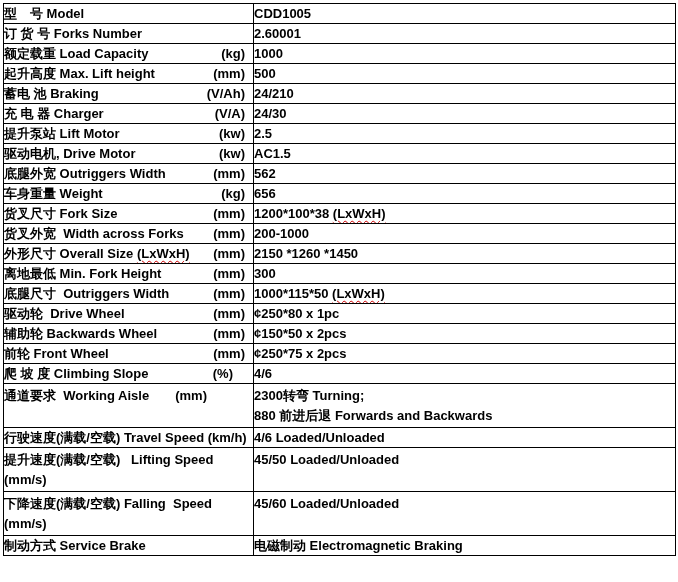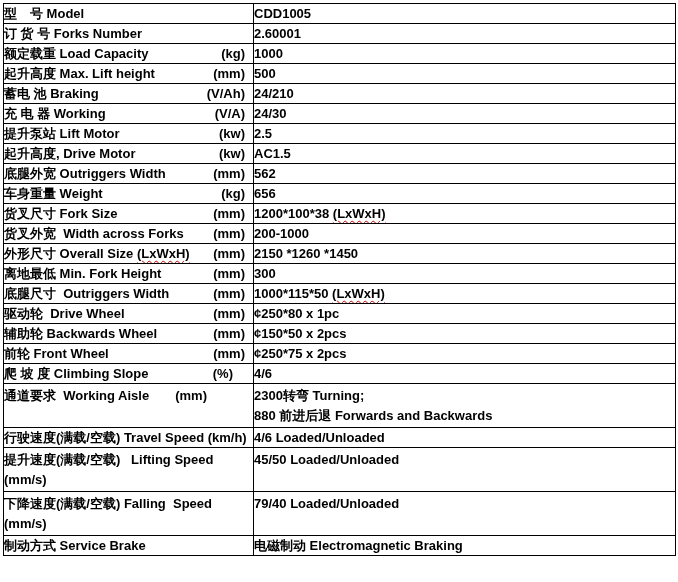--- a/index.html
+++ b/index.html
@@ -140,21 +140,21 @@
     <td class="value-cell">
       <div class="line1">
         <span class="val-group"><span>24/210</span><span class="misspell"></span></span>
       </div>
 
     </td>
   </tr>
         <tr class="row r6">
     <td class="label-cell">
       <div class="line1">
-        <span class="lbl-group"><span>充 电 器 Working</span><span class="misspell"></span></span>
+        <span class="lbl-group"><span>充 电 器 Charger</span><span class="misspell"></span></span>
         <span class="unit">(V/A)</span>
       </div>
 
     </td>
     <td class="value-cell">
       <div class="line1">
         <span class="val-group"><span>24/30</span><span class="misspell"></span></span>
       </div>
 
     </td>
@@ -170,21 +170,21 @@
     <td class="value-cell">
       <div class="line1">
         <span class="val-group"><span>2.5</span><span class="misspell"></span></span>
       </div>
 
     </td>
   </tr>
         <tr class="row r8">
     <td class="label-cell">
       <div class="line1">
-        <span class="lbl-group"><span>起升高度, Drive Motor</span><span class="misspell"></span></span>
+        <span class="lbl-group"><span>驱动电机, Drive Motor</span><span class="misspell"></span></span>
         <span class="unit">(kw)</span>
       </div>
 
     </td>
     <td class="value-cell">
       <div class="line1">
         <span class="val-group"><span>AC1.5</span><span class="misspell"></span></span>
       </div>
 
     </td>
@@ -402,21 +402,21 @@
         <tr class="row r23 tall">
     <td class="label-cell">
       <div class="line1">
         <span class="lbl-group"><span>下降速度(满载/空载) Falling  Speed</span><span class="misspell"></span></span>
         <span class="unit"></span>
       </div>
       <div class="line2">(mm/s)</div>
     </td>
     <td class="value-cell">
       <div class="line1">
-        <span class="val-group"><span>79/40 Loaded/Unloaded</span><span class="misspell"></span></span>
+        <span class="val-group"><span>45/60 Loaded/Unloaded</span><span class="misspell"></span></span>
       </div>
 
     </td>
   </tr>
         <tr class="row r24">
     <td class="label-cell">
       <div class="line1">
         <span class="lbl-group"><span>制动方式 Service Brake</span><span class="misspell"></span></span>
         <span class="unit"></span>
       </div>

